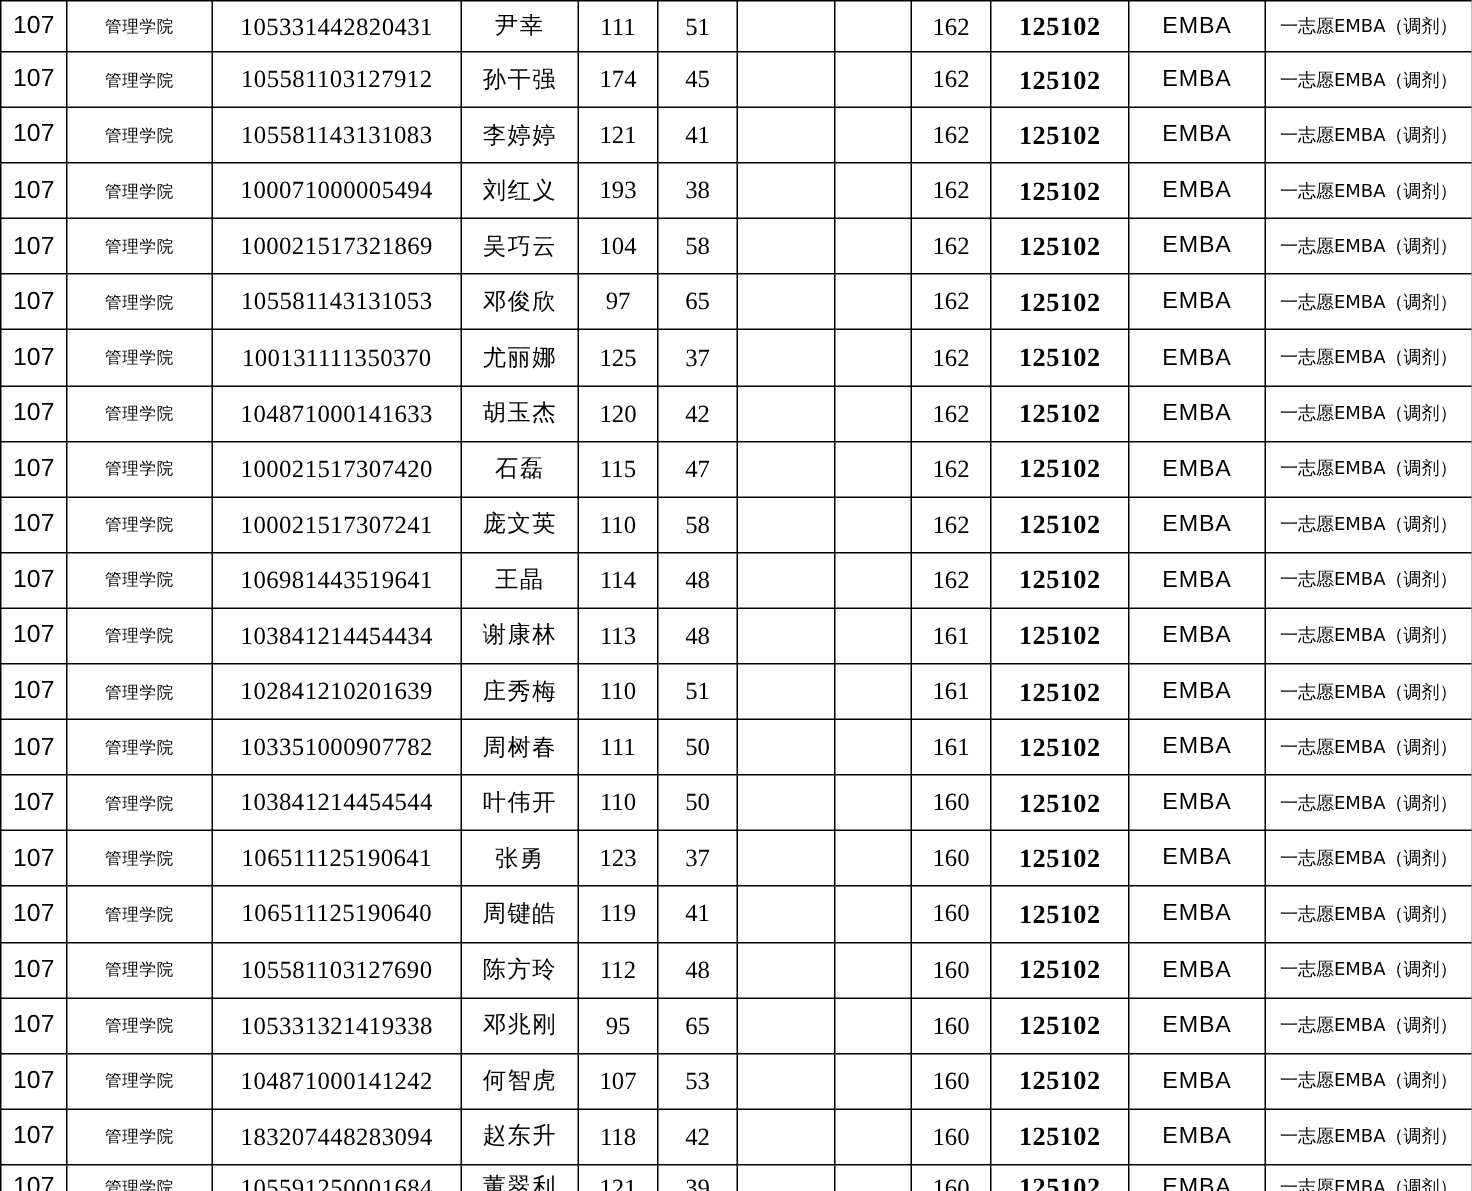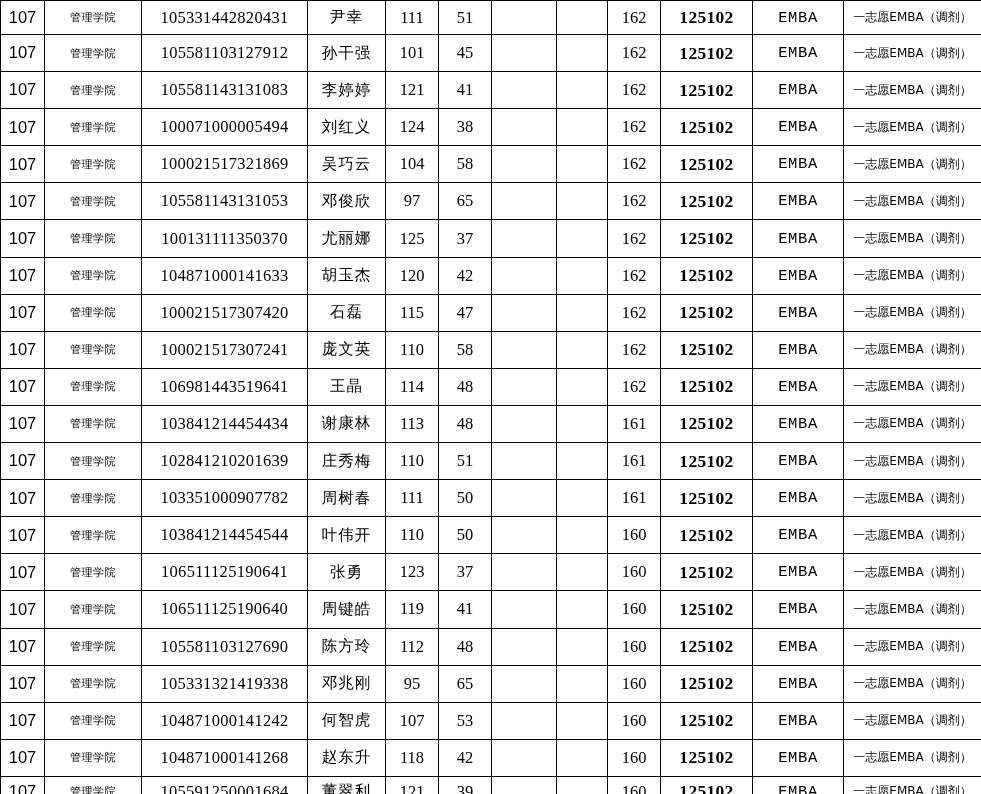--- a/index.html
+++ b/index.html
@@ -80,21 +80,21 @@
     font-family: "Liberation Serif", "DejaVu Serif", serif;
     font-size: 16.5px;
   }
   .cell-major {
     font-family: Liberation Serif, serif;
     font-size: 17.5px;
     font-weight: bold;
     letter-spacing: 0.3px;
   }
   .cell-type {
-    font-family: Liberation Mono, monospace;
+    font-family: Liberation Sans, sans-serif;
     font-size: 15.5px;
     letter-spacing: 0.6px;
   }
   .cell-note {
     font-family: "DejaVu Sans", "Liberation Sans", sans-serif;
     font-size: 12px;
     letter-spacing: 0px;
   }
   
   tr.first-row td { height: 33px; }
@@ -132,21 +132,21 @@
           <td class="cell-total">162</td>
           <td class="cell-major">125102</td>
           <td class="cell-type">EMBA</td>
           <td class="cell-note">一志愿EMBA（调剂）</td>
         </tr>
         <tr>
           <td class="cell-code">107</td>
           <td class="cell-college">管理学院</td>
           <td class="cell-id">105581103127912</td>
           <td class="cell-name">孙干强</td>
-          <td class="cell-score">101</td>
+          <td class="cell-score">174</td>
           <td class="cell-score">45</td>
           <td class="cell-empty"></td>
           <td class="cell-empty"></td>
           <td class="cell-total">162</td>
           <td class="cell-major">125102</td>
           <td class="cell-type">EMBA</td>
           <td class="cell-note">一志愿EMBA（调剂）</td>
         </tr>
         <tr>
           <td class="cell-code">107</td>
@@ -160,21 +160,21 @@
           <td class="cell-total">162</td>
           <td class="cell-major">125102</td>
           <td class="cell-type">EMBA</td>
           <td class="cell-note">一志愿EMBA（调剂）</td>
         </tr>
         <tr>
           <td class="cell-code">107</td>
           <td class="cell-college">管理学院</td>
           <td class="cell-id">100071000005494</td>
           <td class="cell-name">刘红义</td>
-          <td class="cell-score">124</td>
+          <td class="cell-score">193</td>
           <td class="cell-score">38</td>
           <td class="cell-empty"></td>
           <td class="cell-empty"></td>
           <td class="cell-total">162</td>
           <td class="cell-major">125102</td>
           <td class="cell-type">EMBA</td>
           <td class="cell-note">一志愿EMBA（调剂）</td>
         </tr>
         <tr>
           <td class="cell-code">107</td>
@@ -396,21 +396,21 @@
           <td class="cell-empty"></td>
           <td class="cell-empty"></td>
           <td class="cell-total">160</td>
           <td class="cell-major">125102</td>
           <td class="cell-type">EMBA</td>
           <td class="cell-note">一志愿EMBA（调剂）</td>
         </tr>
         <tr>
           <td class="cell-code">107</td>
           <td class="cell-college">管理学院</td>
-          <td class="cell-id">104871000141268</td>
+          <td class="cell-id">183207448283094</td>
           <td class="cell-name">赵东升</td>
           <td class="cell-score">118</td>
           <td class="cell-score">42</td>
           <td class="cell-empty"></td>
           <td class="cell-empty"></td>
           <td class="cell-total">160</td>
           <td class="cell-major">125102</td>
           <td class="cell-type">EMBA</td>
           <td class="cell-note">一志愿EMBA（调剂）</td>
         </tr>

